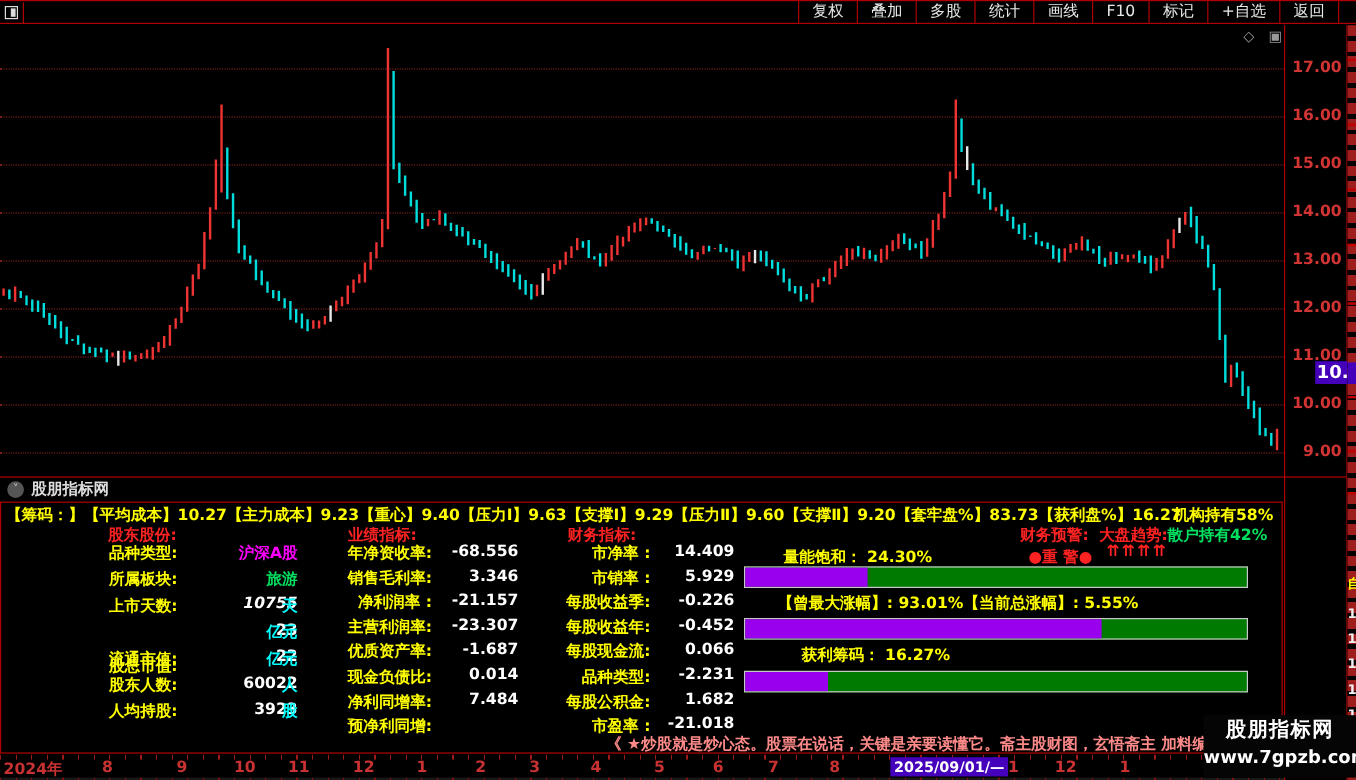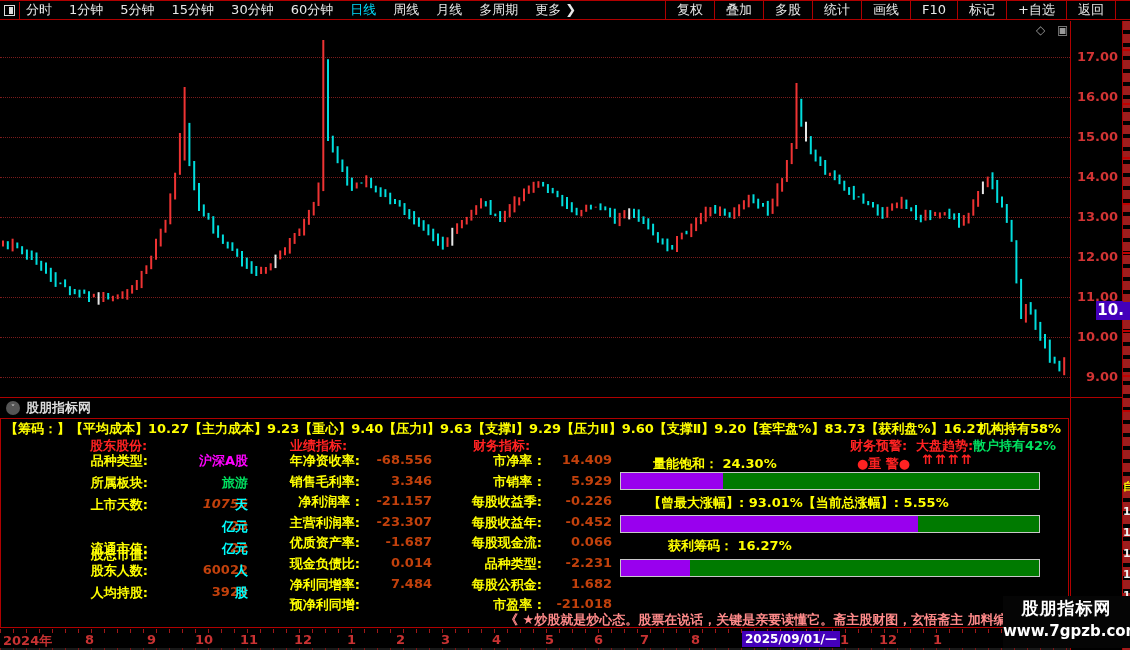--- a/index.html
+++ b/index.html
@@ -21,21 +21,21 @@
   .title-text{color:#e8e8e8;font-size:13px;font-weight:700;}
   .chev-circle{width:14px;height:14px;border-radius:50%;background:#555;color:#ccc;font-size:9px;line-height:14px;text-align:center;display:inline-block;}
   .gray-glyph{color:#999;font-size:12px;}
   
   .gridline{height:0;border-top:1px dotted #7c1c1c;}
   .vline-red{width:1px;background:#b00000;}
   .hline-red{height:1px;background:#b00000;}
   .axis-label{color:#d23434;font-size:13px;font-weight:700;width:46px;text-align:right;}
   #last-badge{background:#4400bb;color:#fff;font-size:15px;font-weight:700;text-align:center;line-height:19px;margin-left:24px;}
   
-  .yellow{color:#ffff00;}.red-h{color:#ff2222;}.cyanu{color:#00ffff;}.whitev{color:#c2410c;}
+  .yellow{color:#ffff00;}.red-h{color:#ff2222;}.cyanu{color:#00ffff;}.whitev{color:#ffffff;}
   .magenta{color:#ff00ff;}.greenv{color:#00e060;}.pink{color:#ff8a8a;}
   .ptxt{font-size:13px;font-weight:700;white-space:nowrap;}
   .lbl{text-align:right;}
   .gauge{height:16px;background:#007a00;border:1px solid #c8c8c8;box-sizing:content-box;}
   .gauge-fill{height:100%;background:#9900ee;}
   
   #dateaxis{left:0;top:629px;width:1070px;height:19px;
     background-image:repeating-linear-gradient(90deg,#a01818 0 1px,transparent 1px 13px);
     background-size:100% 4px;background-repeat:no-repeat;}
   .date-lab{position:absolute;top:3px;color:#c83232;font-size:13px;font-weight:700;white-space:nowrap;}
@@ -54,33 +54,20 @@
   #watermark .w2{color:#fff;font-size:15px;font-weight:700;line-height:22px;}
 </style>
 </head>
 <body>
 
 <div id="app">
 
   <div id="topbar" class="abs">
     <div id="win-icon" class="abs"></div>
     <div class="tb-sep"></div>
-    <div class="tb-left">
-      <span class="tb-item">分时</span>
-      <span class="tb-item">1分钟</span>
-      <span class="tb-item">5分钟</span>
-      <span class="tb-item">15分钟</span>
-      <span class="tb-item">30分钟</span>
-      <span class="tb-item">60分钟</span>
-      <span class="tb-item active">日线</span>
-      <span class="tb-item">周线</span>
-      <span class="tb-item">月线</span>
-      <span class="tb-item">多周期</span>
-      <span class="tb-item">更多 ❯</span>
-    </div>
     <div class="tb-right">
       <span class="tb-item">复权</span>
       <span class="tb-item">叠加</span>
       <span class="tb-item">多股</span>
       <span class="tb-item">统计</span>
       <span class="tb-item">画线</span>
       <span class="tb-item">F10</span>
       <span class="tb-item">标记</span>
       <span class="tb-item">+自选</span>
       <span class="tb-item">返回</span>

